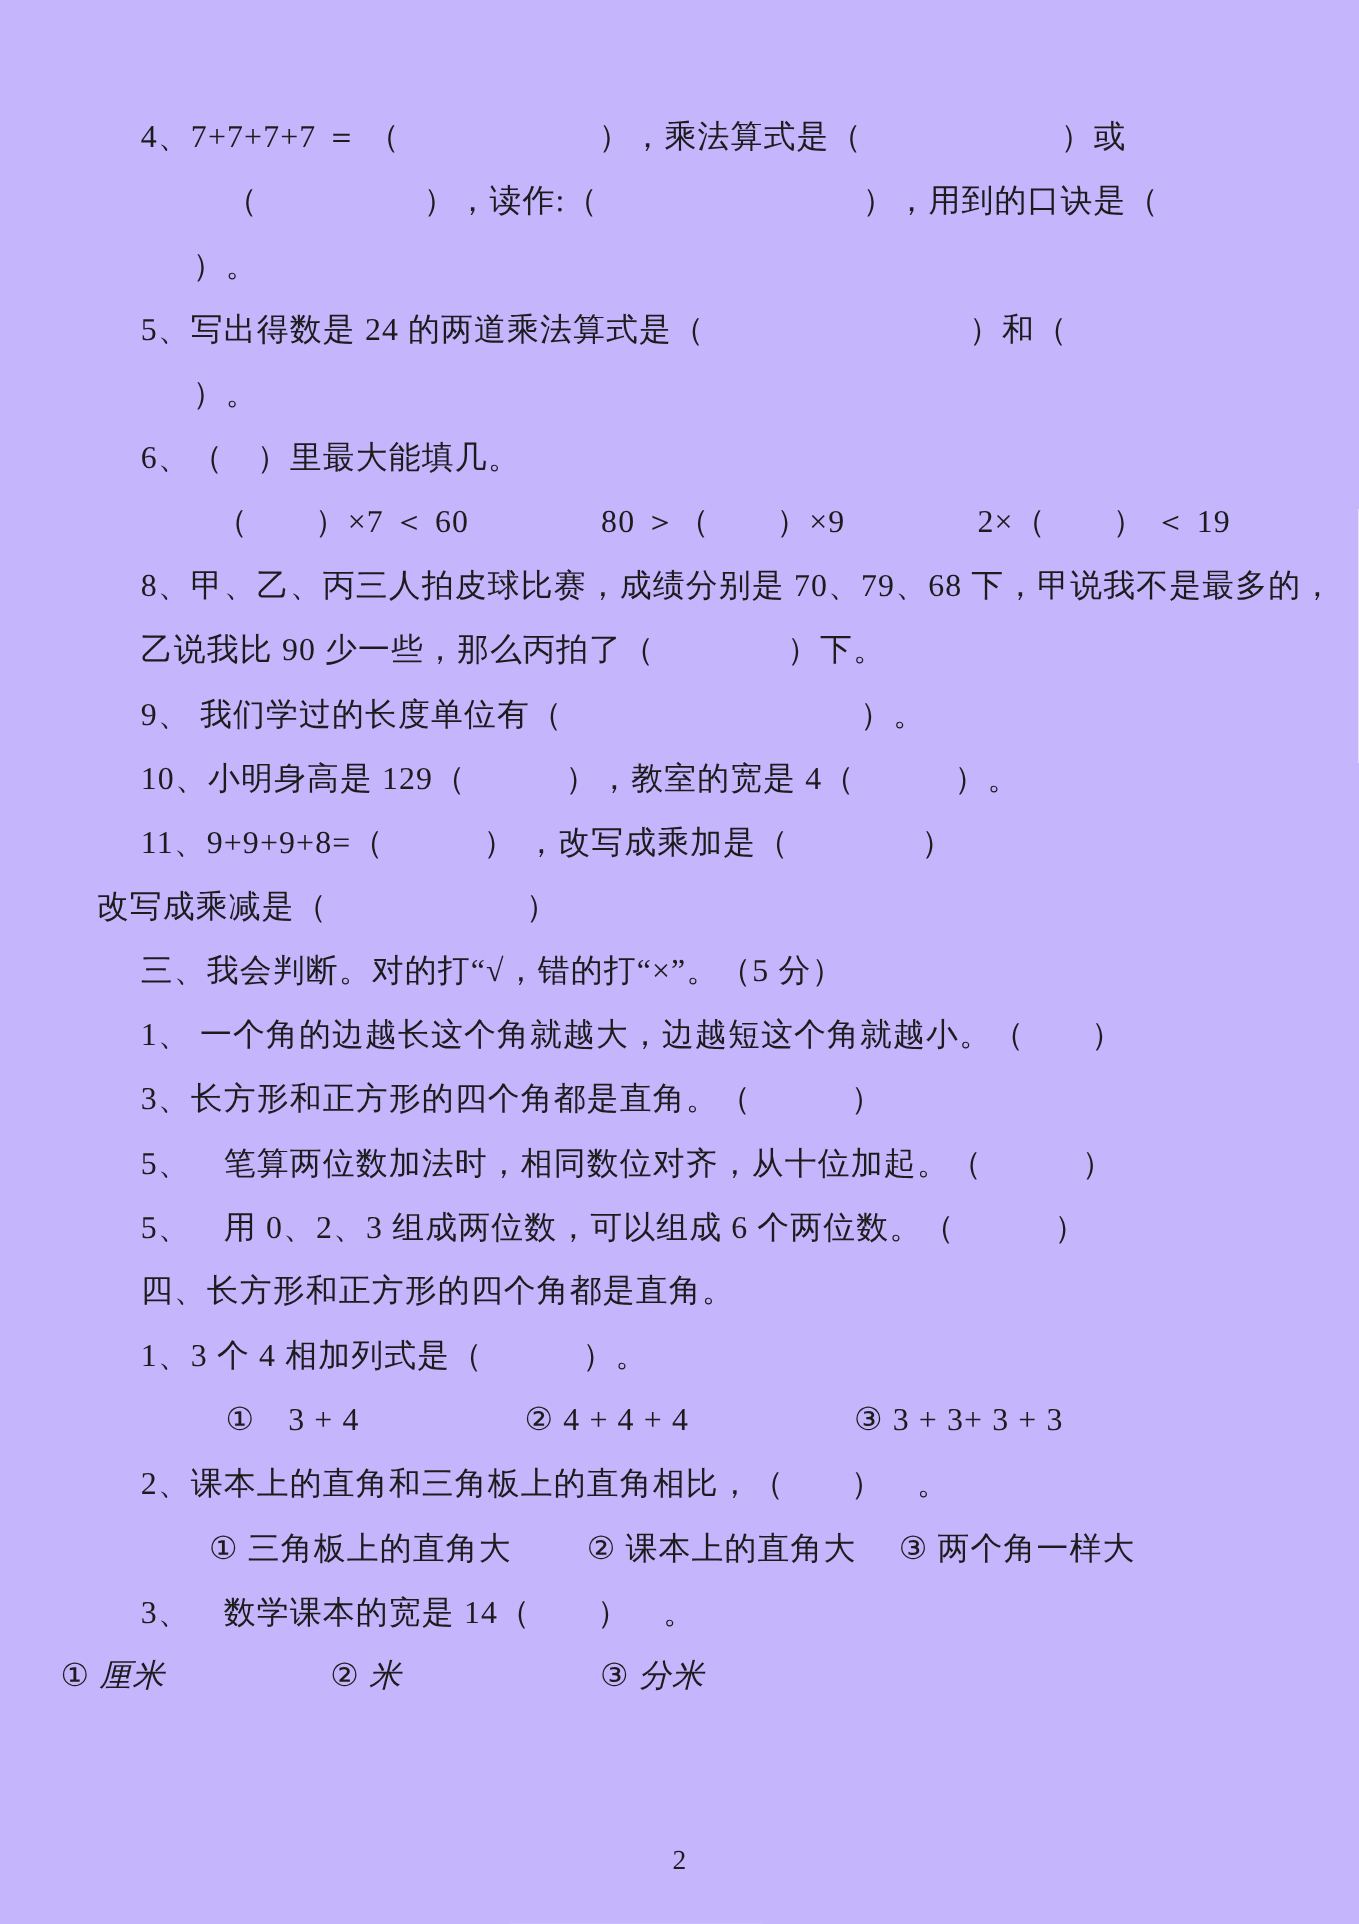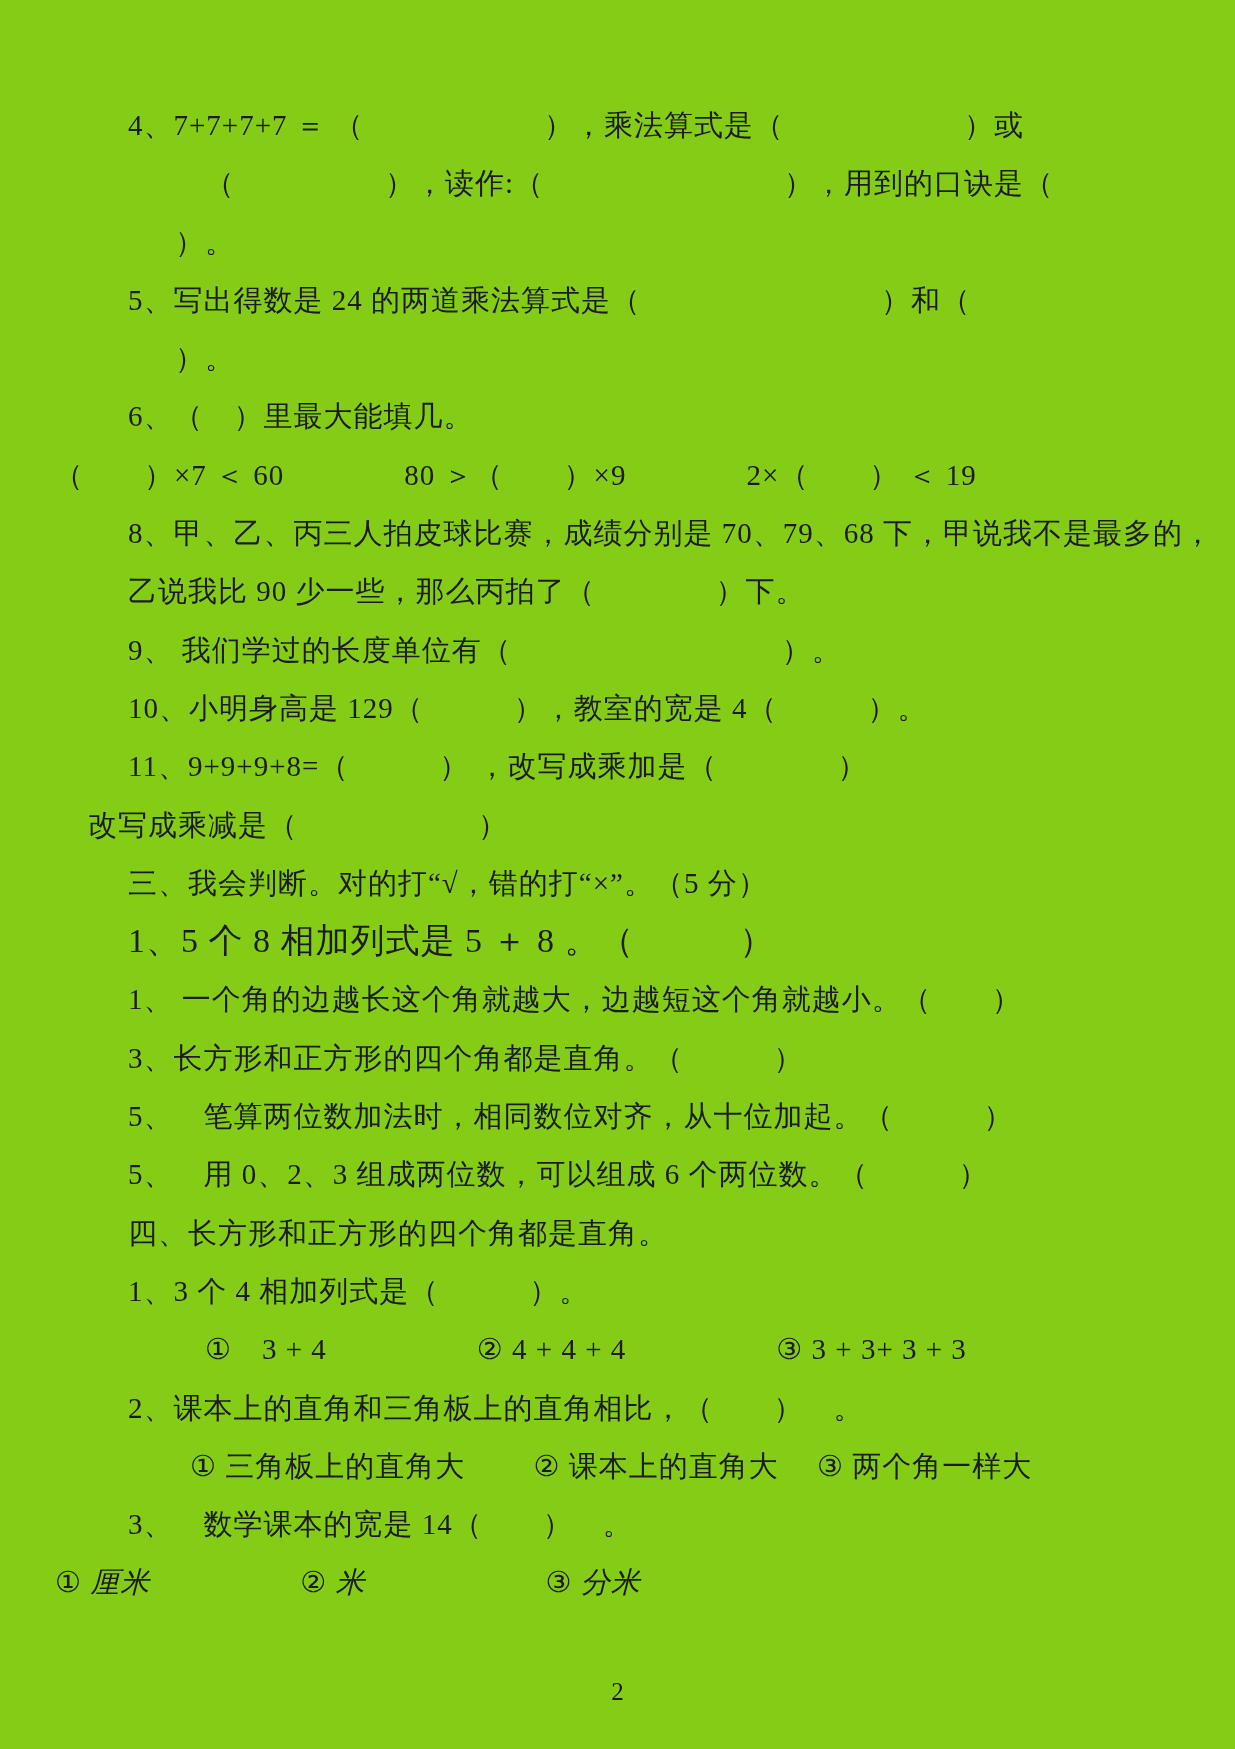--- a/index.html
+++ b/index.html
@@ -4,21 +4,21 @@
 <style>
   html, body {
     margin: 0;
     padding: 0;
     background: #ffffff;
   }
   .sheet {
     position: relative;
     width: 1235px;
     height: 1749px;
-    background: #84cc16;
+    background: #c4b5fd;
     color: #1c1c1c;
     font-family: "Liberation Serif", "DejaVu Sans", serif;
     overflow: hidden;
   }
   .content {
     position: absolute;
     top: 96px;
     left: 0;
     width: 100%;
   }
@@ -27,21 +27,21 @@
     line-height: 58.3px;
     padding-left: 128px;
     white-space: pre;
     letter-spacing: 1px;
   }
   .big   { font-size: 34px; }
   .ind-205 { padding-left: 205px; }
   .ind-190 { padding-left: 190px; }
   .ind-180 { padding-left: 88px; }
   .ind-175 { padding-left: 175px; }
-  .ind-135 { padding-left: 54px; }
+  .ind-135 { padding-left: 80px; text-align: center; }
   .ind-133 { padding-left: 55px; font-style: italic; }
   .page-number {
     position: absolute;
     top: 1672px;
     left: 0;
     width: 100%;
     text-align: center;
     font-size: 25px;
     line-height: 40px;
   }
@@ -66,21 +66,20 @@
     <div class="line">乙说我比 90 少一些，那么丙拍了（　　　　）下。</div>
 
     <div class="line">9、 我们学过的长度单位有（　　　　　　　　　）。</div>
 
     <div class="line">10、小明身高是 129（　　　），教室的宽是 4（　　　）。</div>
 
     <div class="line">11、9+9+9+8=（　　　） ，改写成乘加是（　　　　）</div>
     <div class="line ind-180">改写成乘减是（　　　　　　）</div>
 
     <div class="line">三、我会判断。对的打“√，错的打“×”。（5 分）</div>
-    <div class="line big">1、5 个 8 相加列式是 5 ＋ 8 。（　　　）</div>
     <div class="line">1、 一个角的边越长这个角就越大，边越短这个角就越小。（　　）</div>
     <div class="line">3、长方形和正方形的四个角都是直角。（　　　）</div>
     <div class="line">5、　笔算两位数加法时，相同数位对齐，从十位加起。（　　　）</div>
     <div class="line">5、　用 0、2、3 组成两位数，可以组成 6 个两位数。（　　　）</div>
 
     <div class="line">四、长方形和正方形的四个角都是直角。</div>
     <div class="line">1、3 个 4 相加列式是（　　　）。</div>
     <div class="line ind-205">①　3 + 4　　　　　② 4 + 4 + 4　　　　　③ 3 + 3+ 3 + 3</div>
     <div class="line">2、课本上的直角和三角板上的直角相比，（　　）　。</div>
     <div class="line ind-190">① 三角板上的直角大　　 ② 课本上的直角大　 ③ 两个角一样大</div>

